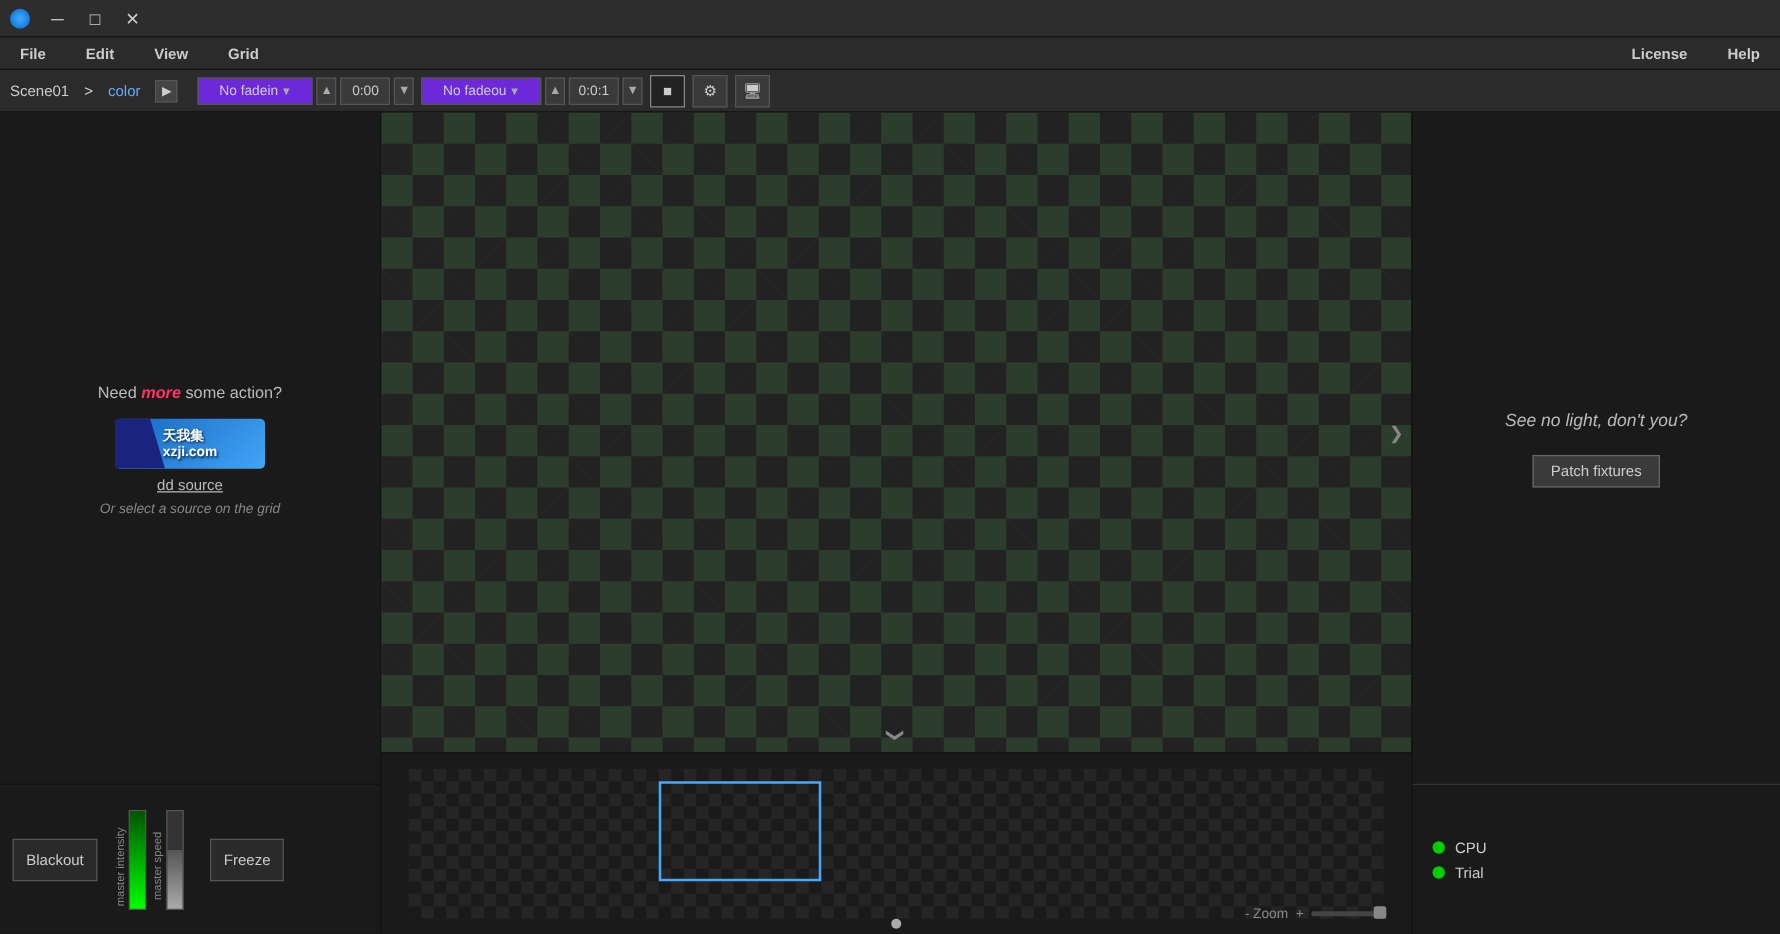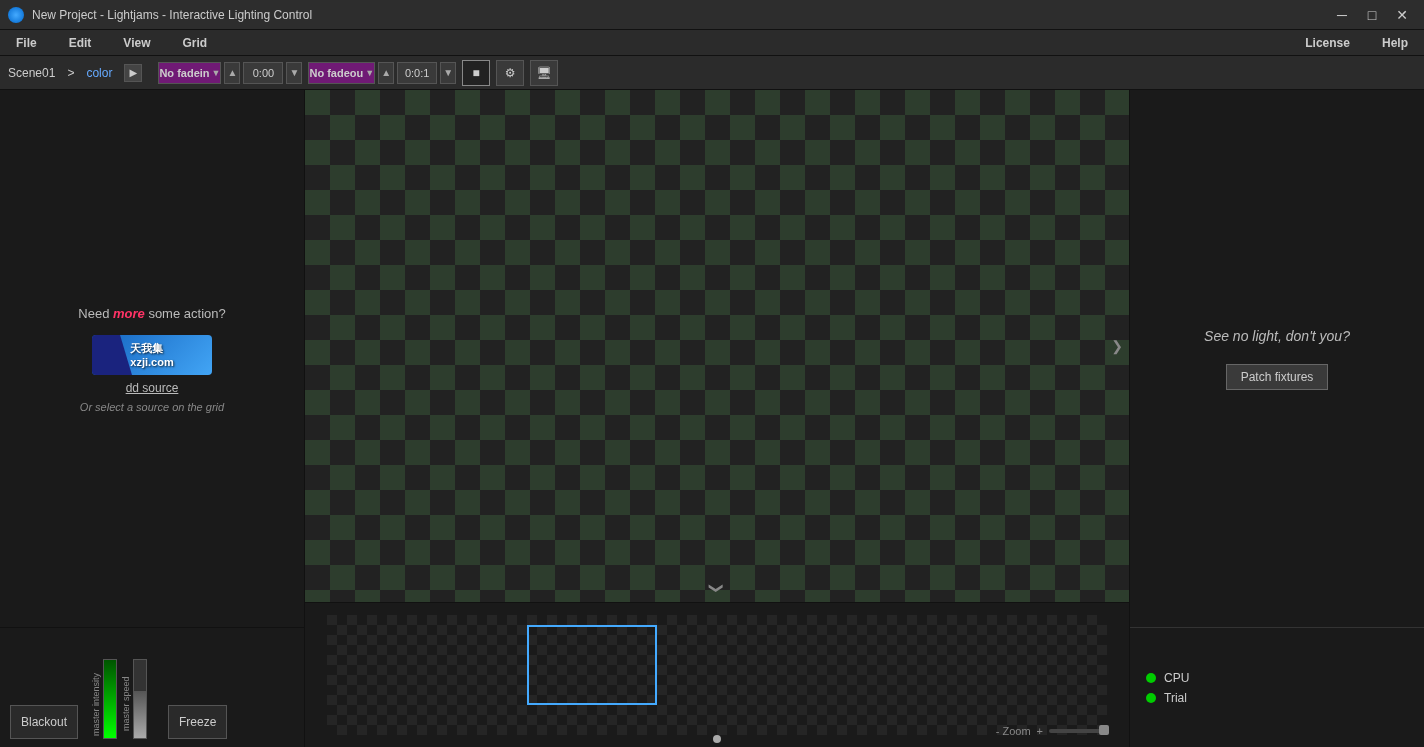--- a/index.html
+++ b/index.html
@@ -96,29 +96,28 @@
     .scene-sub { color: #66aaff; }
 
     .toolbar-spacer { flex: 1; }
     .toolbar-group {
       display: flex;
       align-items: center;
       gap: 3px;
     }
     .fade-select {
       height: 22px;
-      background: #701a75;
+      background: #6d28d9;
       border: 1px solid #555;
       color: #ccc;
       font-size: 11px;
-      padding: 0 0;
+      padding: 0 16px;
       display: flex; align-items: center;
       cursor: pointer;
       gap: 2px;
-      font-weight: bold;
     }
     .fade-select .dd-arrow {
       font-size: 9px;
       color: #aaa;
     }
     .num-box {
       width: 40px; height: 22px;
       background: #3a3a3a;
       border: 1px solid #555;
       color: #ccc;
@@ -220,21 +219,21 @@
       font-style: italic;
       margin-top: 6px;
       text-align: center;
     }
 
     #left-bottom {
       height: 120px;
       background: #1a1a1a;
       border-top: 1px solid #111;
       display: flex;
-      align-items: flex-end;
+      align-items: center;
       padding: 8px 10px;
       gap: 13px;
     }
     .blackout-btn {
       height: 34px;
       padding: 0 10px;
       background: #2a2a2a;
       border: 1px solid #555;
       color: #ccc;
       font-size: 12px;
@@ -466,21 +465,20 @@
     #minimap-wrapper {
       position: relative;
       height: 145px;
     }
   </style>
 </head>
 <body>
 
 <div id="title-bar">
   <div class="app-icon"></div>
-  <span class="title-text">New Project - Lightjams - Interactive Lighting Control</span>
   <div class="win-controls">
     <button class="win-btn">─</button>
     <button class="win-btn">□</button>
     <button class="win-btn close">✕</button>
   </div>
 </div>
 
 <div id="menu-bar">
   <div class="menu-item">File</div>
   <div class="menu-item">Edit</div>

